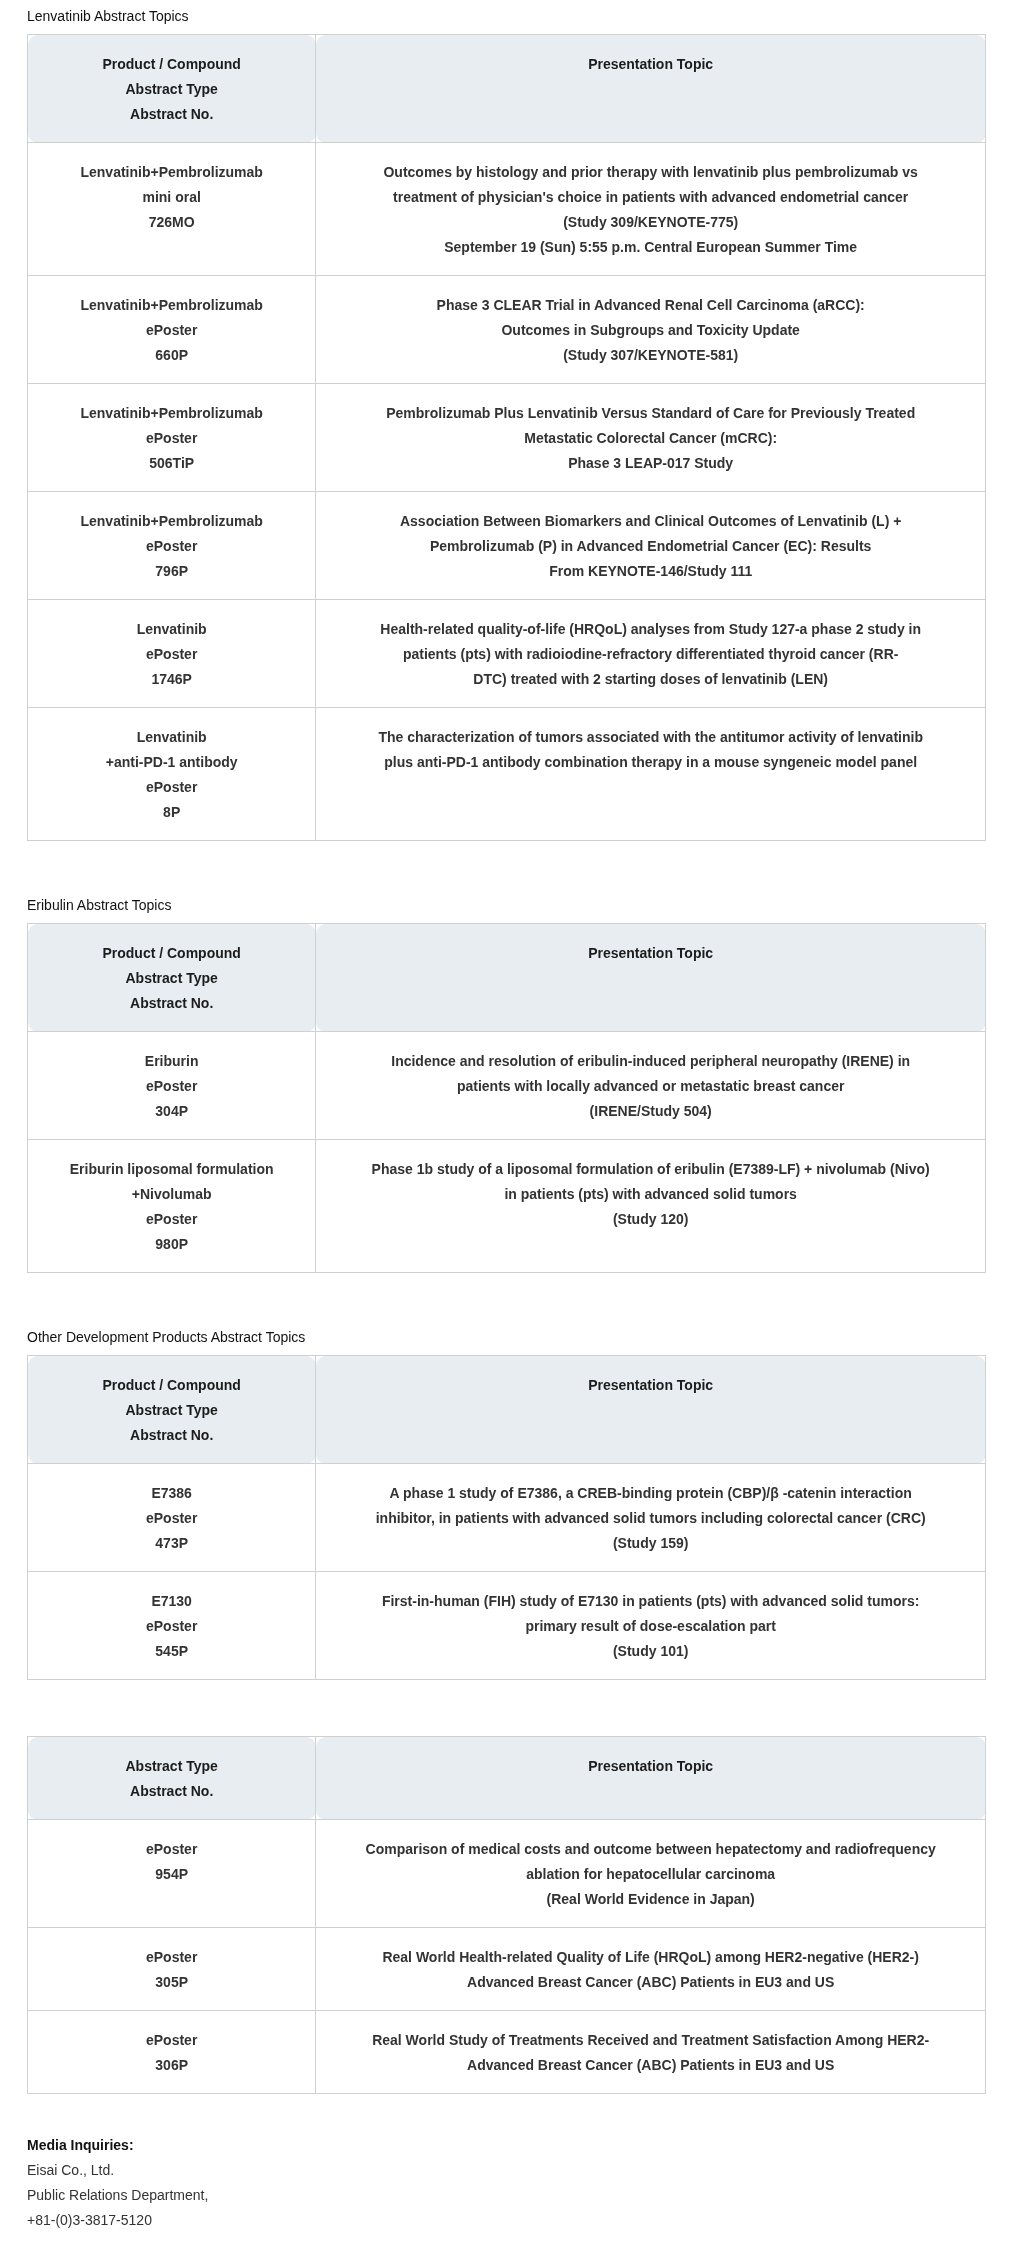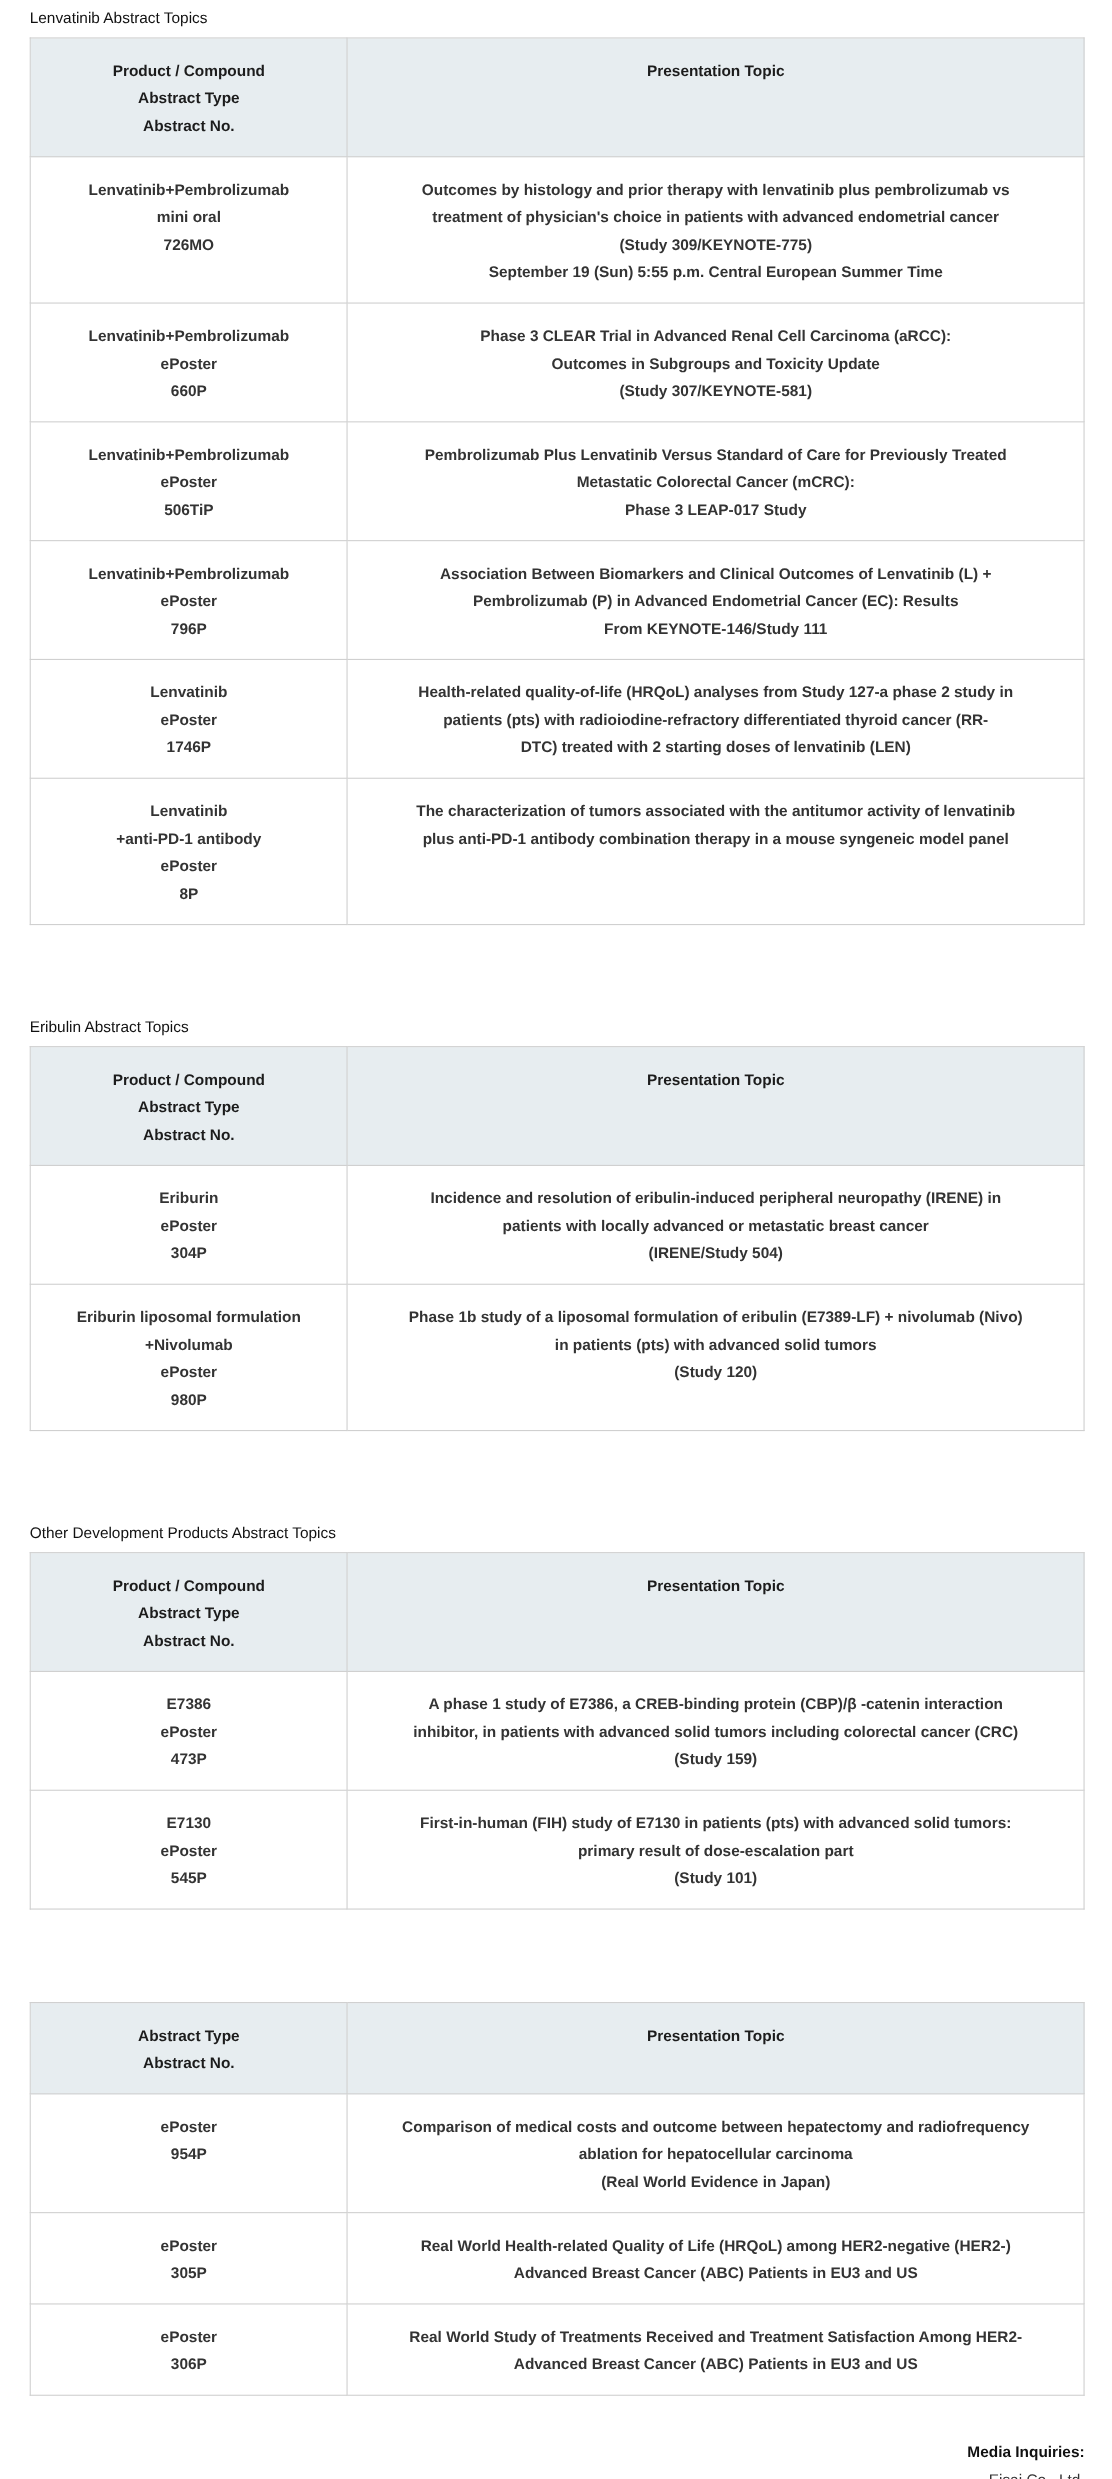--- a/index.html
+++ b/index.html
@@ -15,21 +15,21 @@
     width:1011px;
     font-family:"Liberation Sans", sans-serif;
     font-size:14px;
     color:var(--text);
     -webkit-text-size-adjust:none;
   }
   .doc{
     padding:8px 25px 13px 27px;
   }
   .abstract-section{display:block;}
-  .abstract-section:not(:first-child){margin-top:84px;}
+  .abstract-section:not(:first-child){margin-top:56px;}
   .section-title{
     font-size:14px;
     line-height:16px;
     font-weight:normal;
     color:var(--title);
     margin:0 0 10px 0;
   }
   table.abstract-table{
     width:100%;
     border-collapse:collapse;
@@ -46,28 +46,28 @@
     padding:17px 12px 15px 12px;
     line-height:25px;
     white-space:pre-line;
     font-size:14px;
     overflow-wrap:break-word;
   }
   table.abstract-table th{
     background:var(--header-bg);
     font-weight:bold;
     color:#1c1c1c;
+    border-radius:10px;
   }
   table.abstract-table td{
     background:#ffffff;
     font-weight:bold;
   }
   footer.media-inquiries{
     margin-top:39px;
-    text-align:right;
   }
   footer.media-inquiries p{
     line-height:25px;
     font-size:14px;
     color:var(--text);
   }
   footer.media-inquiries .mi-title{
     font-weight:bold;
     color:var(--title);
   }

